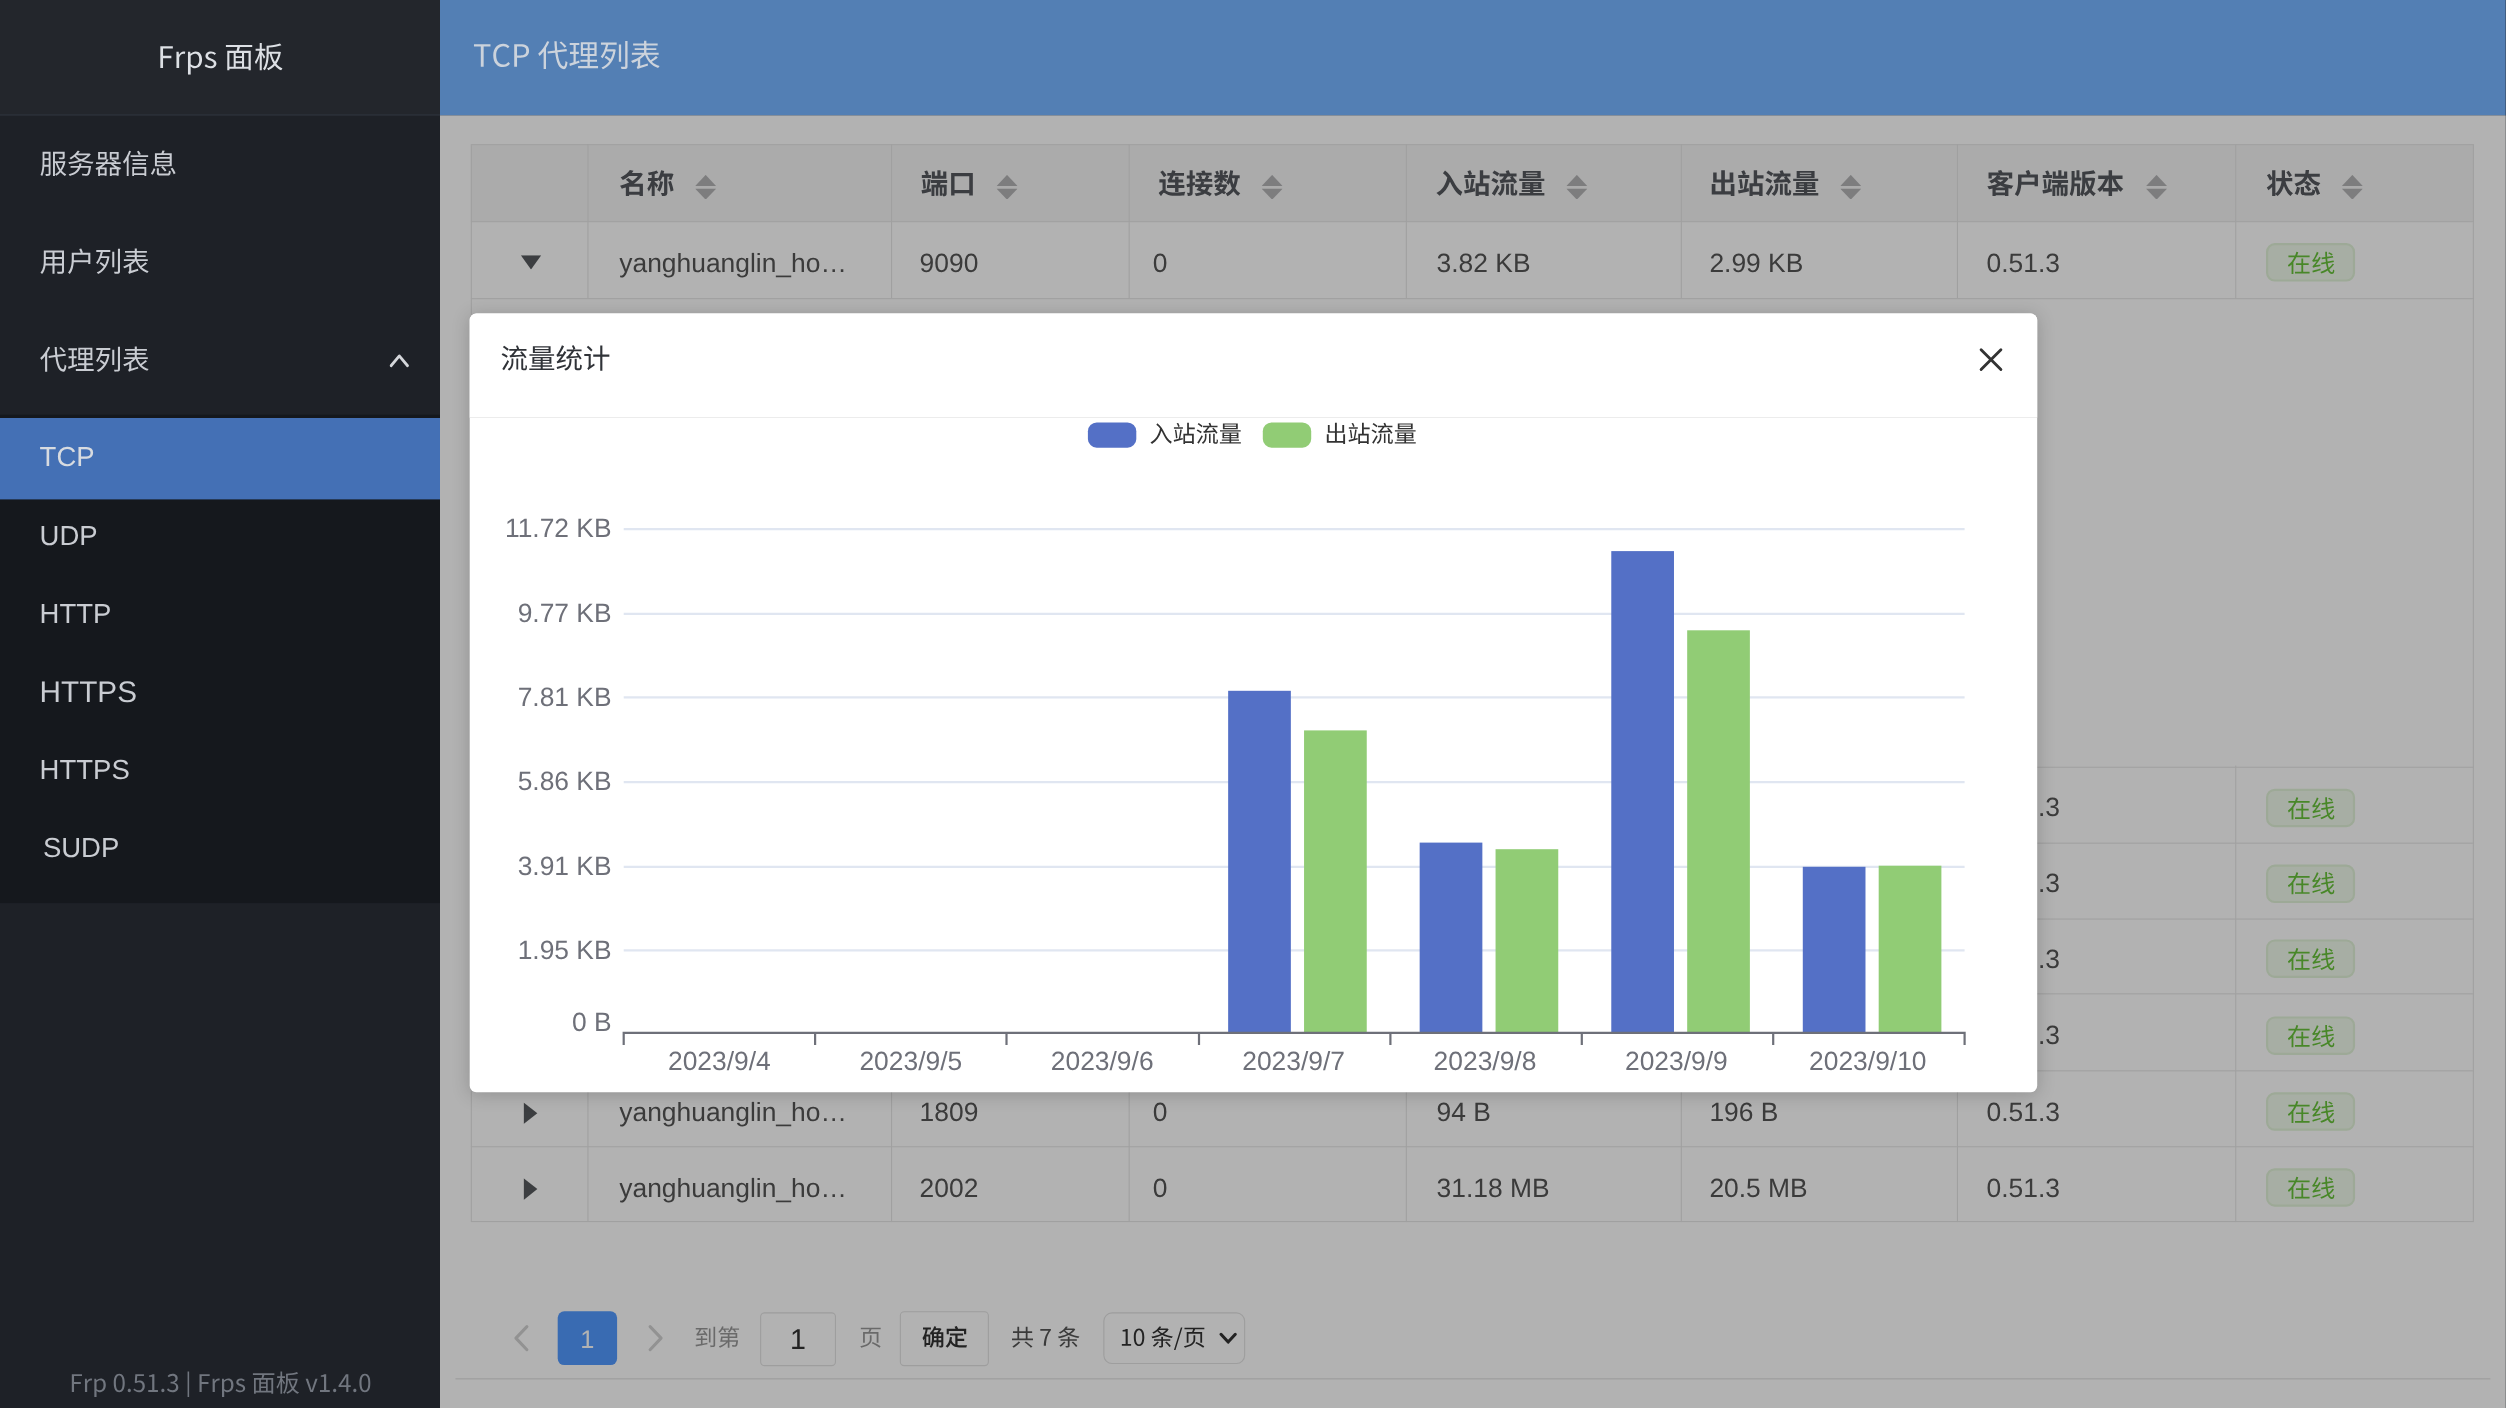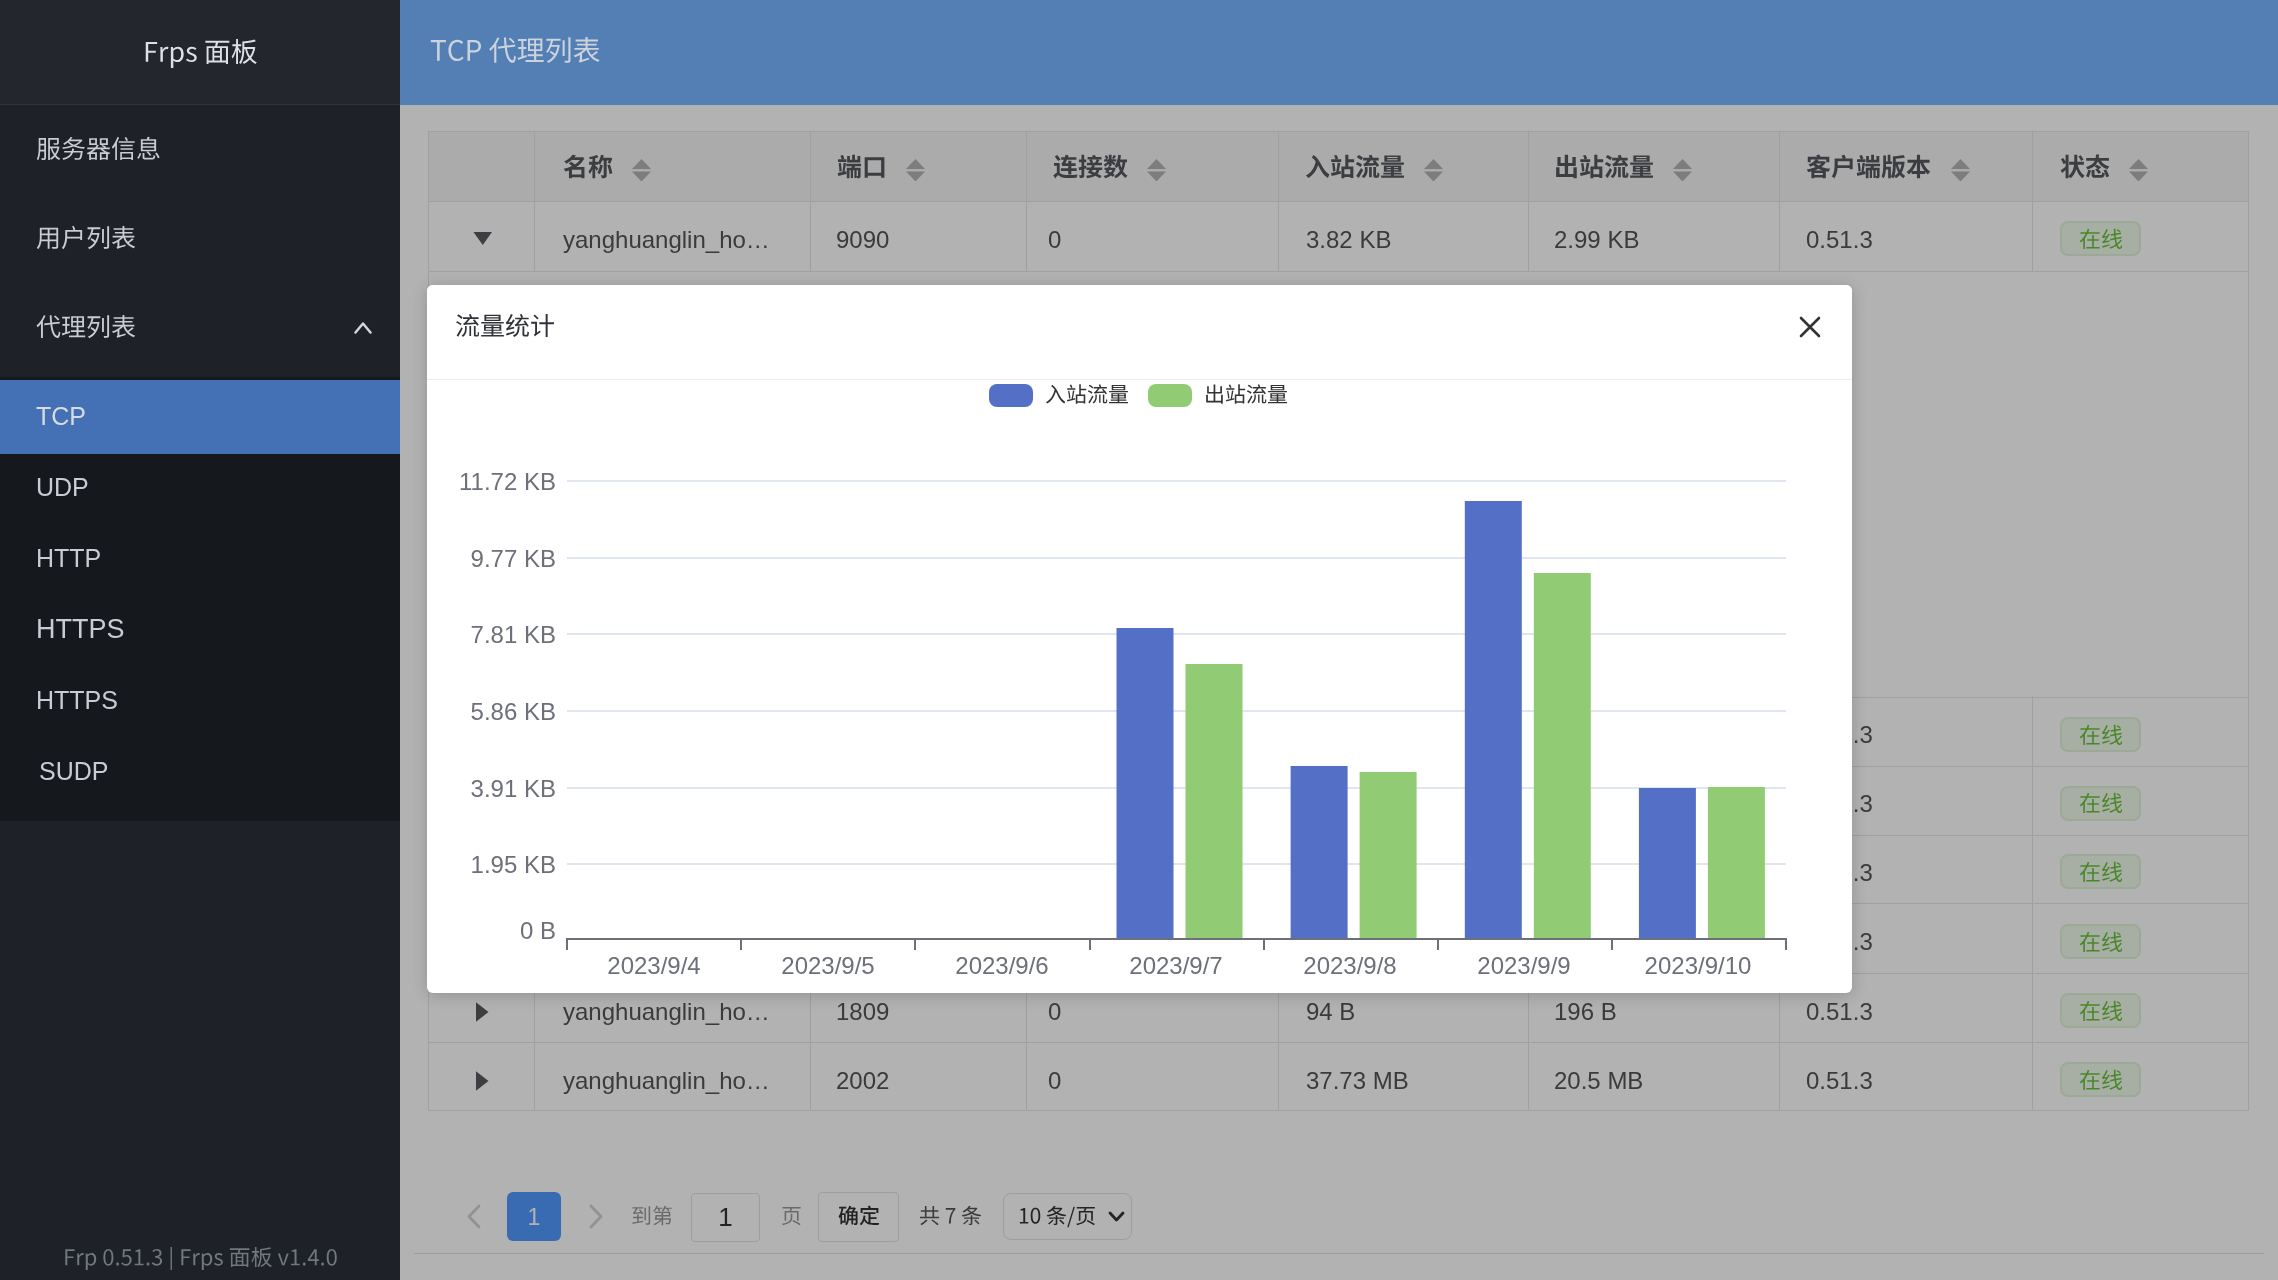--- a/index.html
+++ b/index.html
@@ -192,21 +192,21 @@
 <div style="position:absolute;left:2060px;top:993.2px;width:81px;height:35px;border:2px solid #e1f3d8;background:#f0f9eb;border-radius:8px;box-sizing:border-box"></div>
 <svg style="position:absolute;left:2078.5px;top:1000.1px;" width="44.0" height="24.2" viewBox="0 -19.36 44.0 24.20">
       <path d="M8.602 -18.48C8.293999999999999 -17.358 7.898 -16.192 7.436 -15.069999999999999H1.386V-13.485999999999999H6.71C5.302 -10.67 3.3659999999999997 -8.052 0.836 -6.292C1.0999999999999999 -5.917999999999999 1.518 -5.2139999999999995 1.694 -4.774C2.618 -5.433999999999999 3.476 -6.1819999999999995 4.2459999999999996 -6.9959999999999996V1.672H5.896V-8.953999999999999C6.93 -10.362 7.832 -11.902 8.58 -13.485999999999999H20.657999999999998V-15.069999999999999H9.261999999999999C9.658 -16.06 10.01 -17.072 10.318 -18.061999999999998ZM13.155999999999999 -12.341999999999999V-8.096H8.206V-6.556H13.155999999999999V-0.308H7.326V1.232H20.636V-0.308H14.806V-6.556H19.799999999999997V-8.096H14.806V-12.341999999999999Z M23.188 -1.188 23.54 0.39599999999999996C25.564 -0.21999999999999997 28.204 -1.012 30.756 -1.7599999999999998L30.514 -3.1679999999999997C27.808 -2.3979999999999997 25.014 -1.628 23.188 -1.188ZM37.488 -17.16C38.587999999999994 -16.631999999999998 39.974000000000004 -15.774 40.678 -15.158L41.646 -16.192C40.942 -16.785999999999998 39.534 -17.599999999999998 38.456 -18.084ZM23.584 -9.306C23.892 -9.459999999999999 24.42 -9.591999999999999 27.104 -9.943999999999999C26.136 -8.514 25.278 -7.414 24.86 -6.973999999999999C24.178 -6.159999999999999 23.672 -5.609999999999999 23.188 -5.521999999999999C23.386 -5.104 23.628 -4.334 23.716 -4.004C24.178 -4.268 24.926 -4.4879999999999995 30.448 -5.609999999999999C30.404 -5.9399999999999995 30.404 -6.556 30.448 -6.9959999999999996L26.07 -6.204C27.742 -8.184 29.414 -10.604 30.822 -13.024L29.436 -13.86C29.018 -13.046 28.534 -12.209999999999999 28.05 -11.418L25.256 -11.132C26.576 -13.001999999999999 27.852 -15.377999999999998 28.798000000000002 -17.688L27.258 -18.413999999999998C26.378 -15.774 24.772 -12.957999999999998 24.288 -12.232C23.804 -11.484 23.43 -10.978 23.034 -10.867999999999999C23.232 -10.427999999999999 23.496 -9.636 23.584 -9.306ZM41.513999999999996 -7.678C40.634 -6.292 39.446 -5.016 38.016 -3.916C37.664 -5.082 37.356 -6.489999999999999 37.135999999999996 -8.074L42.745999999999995 -9.129999999999999L42.482 -10.581999999999999L36.938 -9.548C36.828 -10.472 36.718 -11.44 36.652 -12.452L42.129999999999995 -13.287999999999998L41.866 -14.739999999999998L36.564 -13.947999999999999C36.498 -15.421999999999999 36.476 -16.939999999999998 36.476 -18.523999999999997H34.848C34.87 -16.874 34.914 -15.267999999999999 35.001999999999995 -13.706L31.526 -13.2L31.79 -11.703999999999999L35.09 -12.209999999999999C35.156 -11.197999999999999 35.266 -10.208 35.376 -9.261999999999999L31.086 -8.469999999999999L31.35 -6.973999999999999L35.574 -7.765999999999999C35.838 -5.9399999999999995 36.19 -4.29 36.652 -2.9259999999999997C34.782 -1.672 32.626 -0.6819999999999999 30.381999999999998 0.0C30.778 0.374 31.195999999999998 0.968 31.415999999999997 1.3639999999999999C33.484 0.638 35.442 -0.308 37.202 -1.452C38.104 0.528 39.292 1.694 40.854 1.694C42.372 1.694 42.878 0.968 43.186 -1.496C42.812 -1.65 42.284 -2.002 41.95399999999999 -2.376C41.843999999999994 -0.418 41.623999999999995 0.088 41.03 0.088C40.062 0.088 39.248 -0.814 38.566 -2.42C40.304 -3.7399999999999998 41.8 -5.302 42.9 -7.018Z" fill="#67c23a"></path>
     </svg>
 <svg style="position:absolute;left:476px;top:1071.1px" width="12.5" height="20" viewBox="0 0 14 22">
       <path d="M0 0 L14 11 L0 22 Z" fill="#575a5d"></path>
     </svg>
 <div class="ct" style="left:563px;top:1065.6px;width:245px;white-space:nowrap;overflow:hidden">yanghuanglin_ho…</div>
 <div class="ct" style="left:836px;top:1065.6px">2002</div>
 <div class="ct" style="left:1048px;top:1065.6px">0</div>
-<div class="ct" style="left:1306px;top:1065.6px">37.73 MB</div>
+<div class="ct" style="left:1306px;top:1065.6px">31.18 MB</div>
 <div class="ct" style="left:1554px;top:1065.6px">20.5 MB</div>
 <div class="ct" style="left:1806px;top:1065.6px">0.51.3</div>
 <div style="position:absolute;left:2060px;top:1062.1px;width:81px;height:35px;border:2px solid #e1f3d8;background:#f0f9eb;border-radius:8px;box-sizing:border-box"></div>
 <svg style="position:absolute;left:2078.5px;top:1069.0px;" width="44.0" height="24.2" viewBox="0 -19.36 44.0 24.20">
       <path d="M8.602 -18.48C8.293999999999999 -17.358 7.898 -16.192 7.436 -15.069999999999999H1.386V-13.485999999999999H6.71C5.302 -10.67 3.3659999999999997 -8.052 0.836 -6.292C1.0999999999999999 -5.917999999999999 1.518 -5.2139999999999995 1.694 -4.774C2.618 -5.433999999999999 3.476 -6.1819999999999995 4.2459999999999996 -6.9959999999999996V1.672H5.896V-8.953999999999999C6.93 -10.362 7.832 -11.902 8.58 -13.485999999999999H20.657999999999998V-15.069999999999999H9.261999999999999C9.658 -16.06 10.01 -17.072 10.318 -18.061999999999998ZM13.155999999999999 -12.341999999999999V-8.096H8.206V-6.556H13.155999999999999V-0.308H7.326V1.232H20.636V-0.308H14.806V-6.556H19.799999999999997V-8.096H14.806V-12.341999999999999Z M23.188 -1.188 23.54 0.39599999999999996C25.564 -0.21999999999999997 28.204 -1.012 30.756 -1.7599999999999998L30.514 -3.1679999999999997C27.808 -2.3979999999999997 25.014 -1.628 23.188 -1.188ZM37.488 -17.16C38.587999999999994 -16.631999999999998 39.974000000000004 -15.774 40.678 -15.158L41.646 -16.192C40.942 -16.785999999999998 39.534 -17.599999999999998 38.456 -18.084ZM23.584 -9.306C23.892 -9.459999999999999 24.42 -9.591999999999999 27.104 -9.943999999999999C26.136 -8.514 25.278 -7.414 24.86 -6.973999999999999C24.178 -6.159999999999999 23.672 -5.609999999999999 23.188 -5.521999999999999C23.386 -5.104 23.628 -4.334 23.716 -4.004C24.178 -4.268 24.926 -4.4879999999999995 30.448 -5.609999999999999C30.404 -5.9399999999999995 30.404 -6.556 30.448 -6.9959999999999996L26.07 -6.204C27.742 -8.184 29.414 -10.604 30.822 -13.024L29.436 -13.86C29.018 -13.046 28.534 -12.209999999999999 28.05 -11.418L25.256 -11.132C26.576 -13.001999999999999 27.852 -15.377999999999998 28.798000000000002 -17.688L27.258 -18.413999999999998C26.378 -15.774 24.772 -12.957999999999998 24.288 -12.232C23.804 -11.484 23.43 -10.978 23.034 -10.867999999999999C23.232 -10.427999999999999 23.496 -9.636 23.584 -9.306ZM41.513999999999996 -7.678C40.634 -6.292 39.446 -5.016 38.016 -3.916C37.664 -5.082 37.356 -6.489999999999999 37.135999999999996 -8.074L42.745999999999995 -9.129999999999999L42.482 -10.581999999999999L36.938 -9.548C36.828 -10.472 36.718 -11.44 36.652 -12.452L42.129999999999995 -13.287999999999998L41.866 -14.739999999999998L36.564 -13.947999999999999C36.498 -15.421999999999999 36.476 -16.939999999999998 36.476 -18.523999999999997H34.848C34.87 -16.874 34.914 -15.267999999999999 35.001999999999995 -13.706L31.526 -13.2L31.79 -11.703999999999999L35.09 -12.209999999999999C35.156 -11.197999999999999 35.266 -10.208 35.376 -9.261999999999999L31.086 -8.469999999999999L31.35 -6.973999999999999L35.574 -7.765999999999999C35.838 -5.9399999999999995 36.19 -4.29 36.652 -2.9259999999999997C34.782 -1.672 32.626 -0.6819999999999999 30.381999999999998 0.0C30.778 0.374 31.195999999999998 0.968 31.415999999999997 1.3639999999999999C33.484 0.638 35.442 -0.308 37.202 -1.452C38.104 0.528 39.292 1.694 40.854 1.694C42.372 1.694 42.878 0.968 43.186 -1.496C42.812 -1.65 42.284 -2.002 41.95399999999999 -2.376C41.843999999999994 -0.418 41.623999999999995 0.088 41.03 0.088C40.062 0.088 39.248 -0.814 38.566 -2.42C40.304 -3.7399999999999998 41.8 -5.302 42.9 -7.018Z" fill="#67c23a"></path>
     </svg>
 <svg style="position:absolute;left:465px;top:1204px" width="17" height="25" viewBox="0 0 17 25">
       <path d="M14 2 L4 12.5 L14 23" stroke="#d2d2d2" stroke-width="2.8" fill="none" stroke-linecap="round" stroke-linejoin="round"></path>
     </svg>
 <div style="position:absolute;left:507px;top:1192px;width:54px;height:49px;background:#529aff;border-radius:6px"></div>

